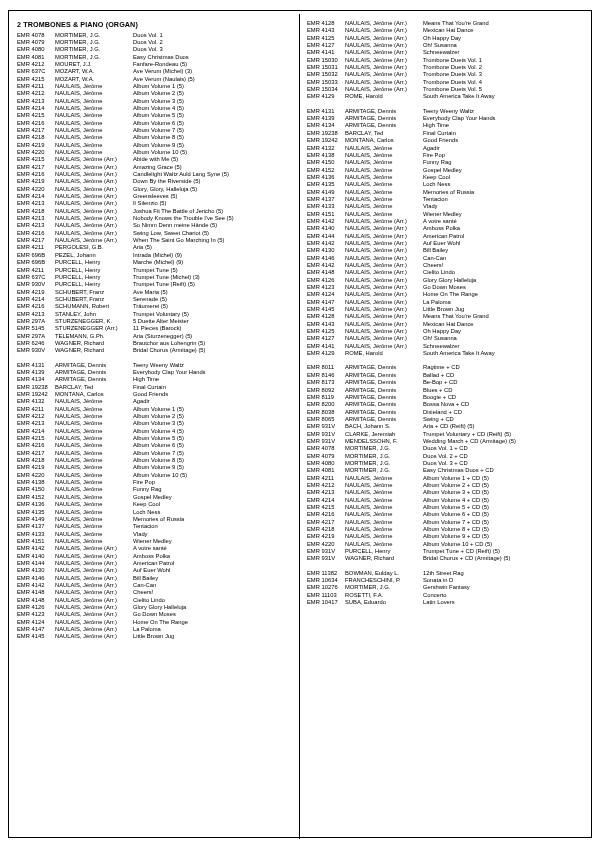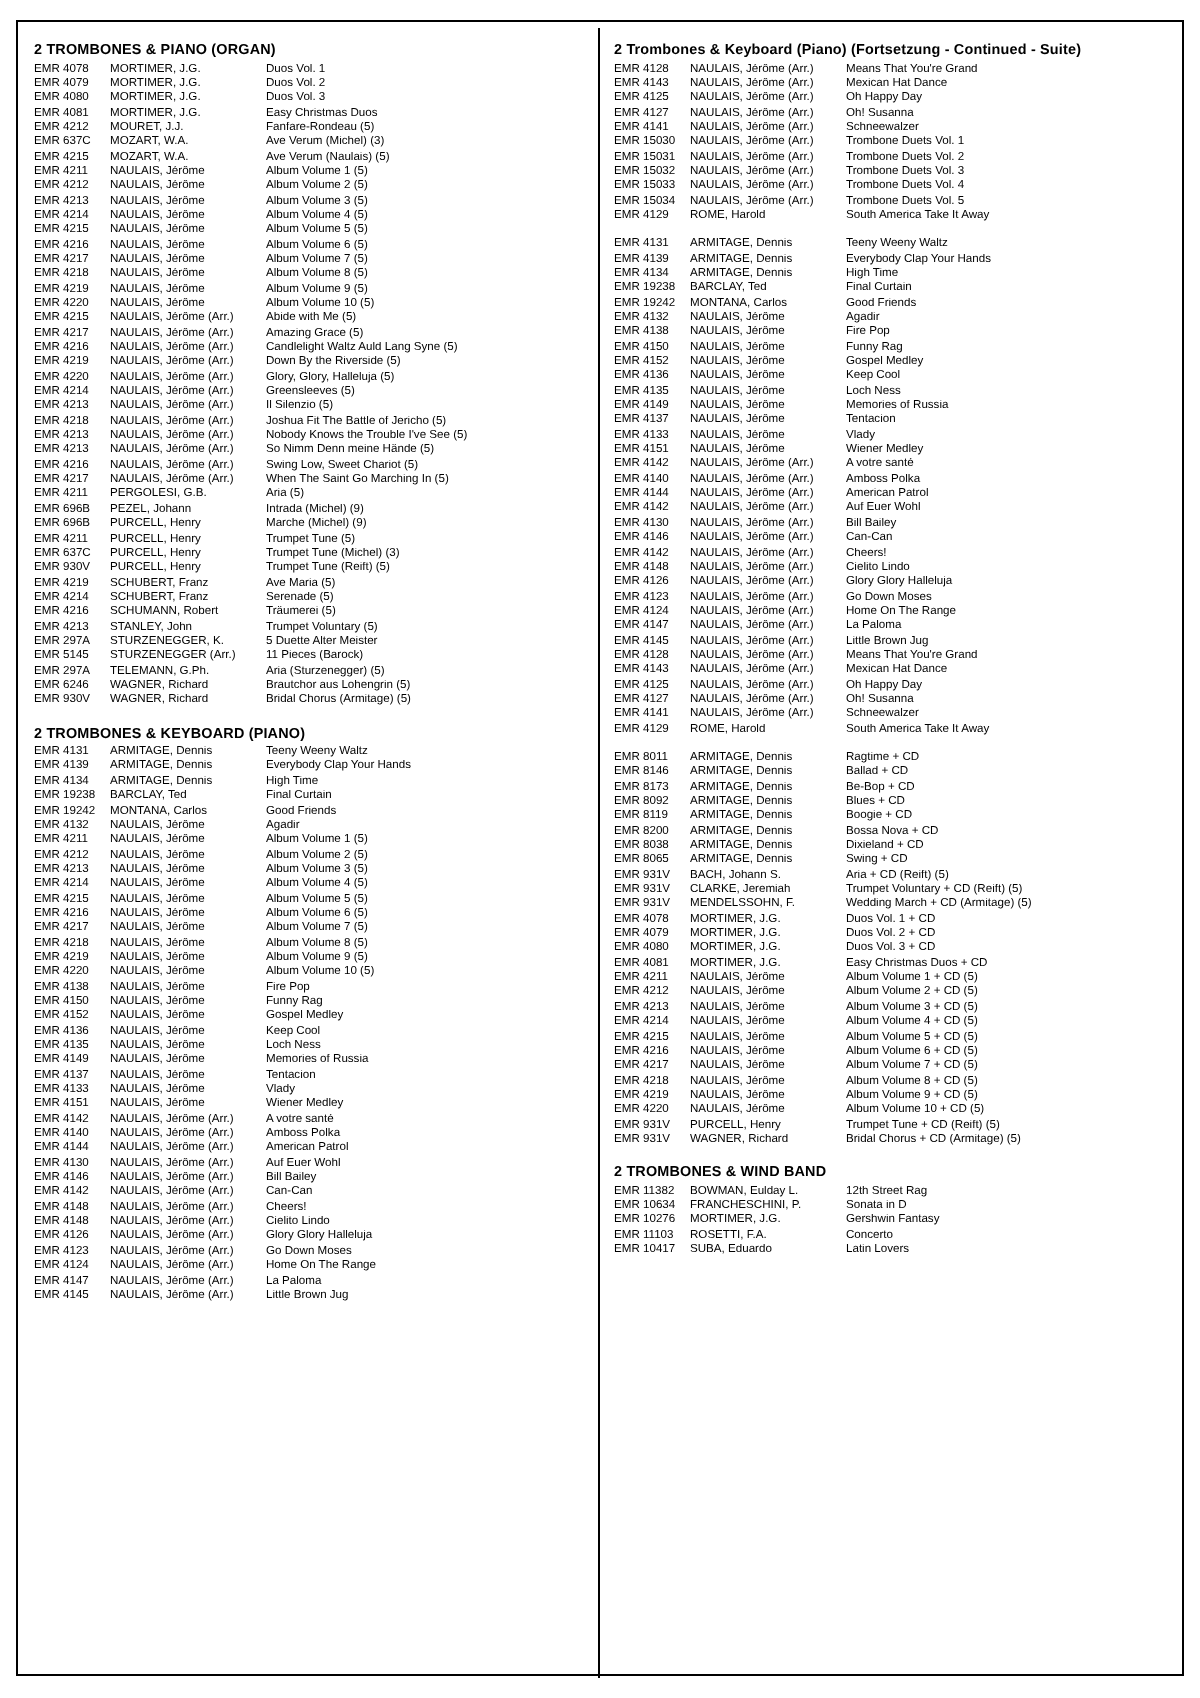--- a/index.html
+++ b/index.html
@@ -297,21 +297,20 @@
               <td class="c-title">Brautchor aus Lohengrin (5)</td>
             </tr>
             <tr>
               <td class="c-code">EMR 930V</td>
               <td class="c-comp">WAGNER, Richard</td>
               <td class="c-title">Bridal Chorus (Armitage) (5)</td>
             </tr>
           </tbody>
         </table>
         <div class="sect-gap"></div>
-        <div class="sect-title">2 TROMBONES &amp; KEYBOARD (PIANO)</div>
         <table class="listing">
           <tbody>
             <tr>
               <td class="c-code">EMR 4131</td>
               <td class="c-comp">ARMITAGE, Dennis</td>
               <td class="c-title">Teeny Weeny Waltz</td>
             </tr>
             <tr>
               <td class="c-code">EMR 4139</td>
               <td class="c-comp">ARMITAGE, Dennis</td>
@@ -494,21 +493,20 @@
             </tr>
             <tr>
               <td class="c-code">EMR 4145</td>
               <td class="c-comp">NAULAIS, Jérôme (Arr.)</td>
               <td class="c-title">Little Brown Jug</td>
             </tr>
           </tbody>
         </table>
       </div>
     <div class="col col-right" id="col-right">
-        <div class="sect-title">2 Trombones &amp; Keyboard (Piano) (Fortsetzung - Continued - Suite)</div>
         <table class="listing">
           <tbody>
             <tr>
               <td class="c-code">EMR 4128</td>
               <td class="c-comp">NAULAIS, Jérôme (Arr.)</td>
               <td class="c-title">Means That You're Grand</td>
             </tr>
             <tr>
               <td class="c-code">EMR 4143</td>
               <td class="c-comp">NAULAIS, Jérôme (Arr.)</td>
@@ -870,21 +868,20 @@
               <td class="c-title">Trumpet Tune + CD (Reift) (5)</td>
             </tr>
             <tr>
               <td class="c-code">EMR 931V</td>
               <td class="c-comp">WAGNER, Richard</td>
               <td class="c-title">Bridal Chorus + CD (Armitage) (5)</td>
             </tr>
           </tbody>
         </table>
         <div class="sect-gap"></div>
-        <div class="sect-title">2 TROMBONES &amp; WIND BAND</div>
         <table class="listing">
           <tbody>
             <tr>
               <td class="c-code">EMR 11382</td>
               <td class="c-comp">BOWMAN, Eulday L.</td>
               <td class="c-title">12th Street Rag</td>
             </tr>
             <tr>
               <td class="c-code">EMR 10634</td>
               <td class="c-comp">FRANCHESCHINI, P.</td>

